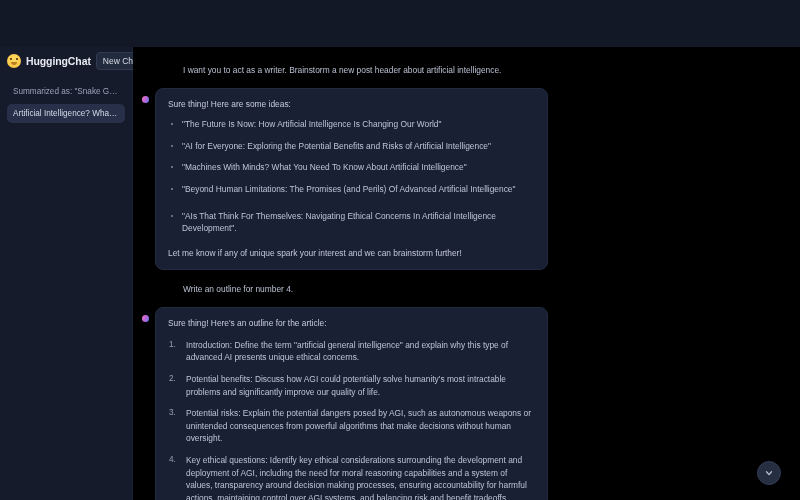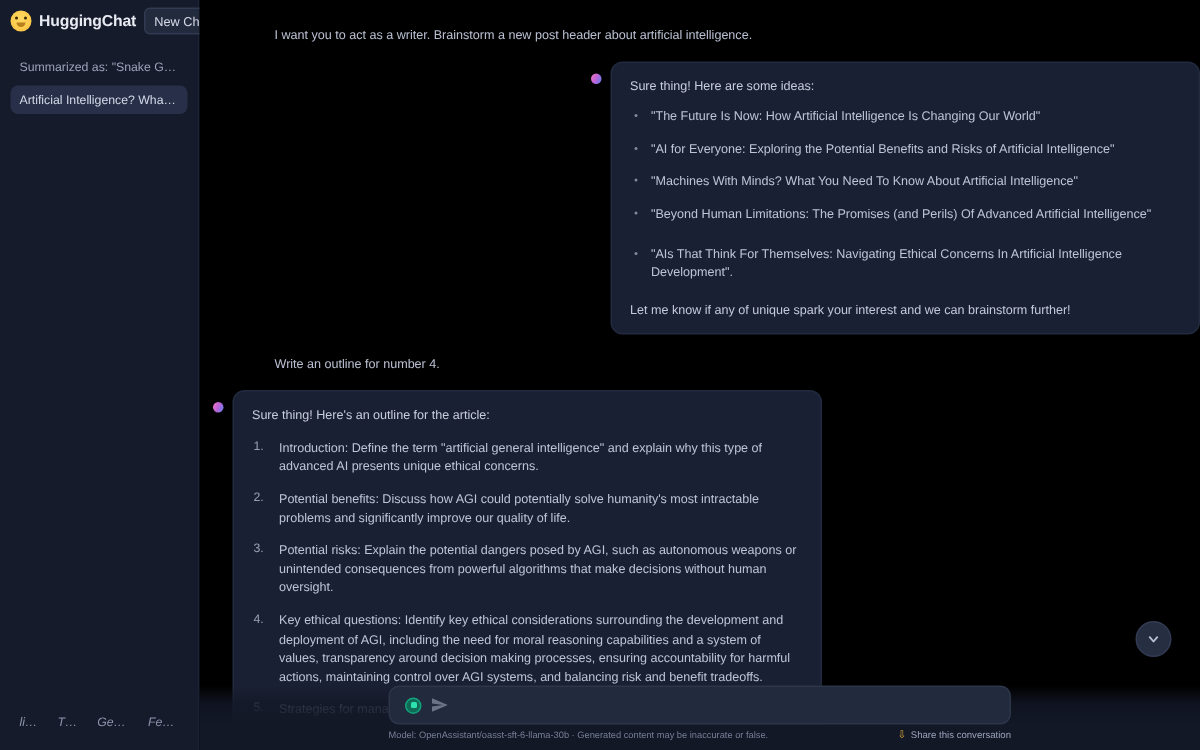--- a/index.html
+++ b/index.html
@@ -2,21 +2,21 @@
 <html><head>
 <meta charset="utf-8">
 <style>
   * { box-sizing: border-box; margin: 0; padding: 0; }
   html, body {
     width: 800px; height: 500px;
     background: #131827;
     font-family: "Liberation Sans", sans-serif;
     overflow: hidden;
   }
-  .app { position: relative; width: 800px; height: 388px; display: flex; }
+  .app { position: relative; width: 800px; height: 388px; display: flex; margin-top: 47px; }
 
   
   .sidebar {
     width: 133px; height: 500px;
     background: #161b2b;
     border-right: 1px solid #1d2336;
     display: flex; flex-direction: column;
     flex: 0 0 133px;
     position: relative;
   }
@@ -191,21 +191,21 @@
     </div>
   </aside>
 
   <main class="main">
     <div class="chat-scroll">
 
       <div class="msg-row">
         <div class="user-msg">I want you to act as a writer. Brainstorm a new post header about artificial intelligence.</div>
       </div>
 
-      <div class="msg-row" style="margin-top:6px;justify-content:flex-end;">
+      <div class="msg-row" style="margin-top:6px;">
         <span class="avatar"></span>
         <div class="assistant-bubble">
           <div class="bubble-intro">Sure thing! Here are some ideas:</div>
           <ul class="bullets">
             <li>"The Future Is Now: How Artificial Intelligence Is Changing Our World"</li>
             <li>"AI for Everyone: Exploring the Potential Benefits and Risks of Artificial Intelligence"</li>
             <li>"Machines With Minds? What You Need To Know About Artificial Intelligence"</li>
             <li>"Beyond Human Limitations: The Promises (and Perils) Of Advanced Artificial Intelligence"</li>
             <li class="gap">"AIs That Think For Themselves: Navigating Ethical Concerns In Artificial Intelligence Development".</li>
           </ul>

